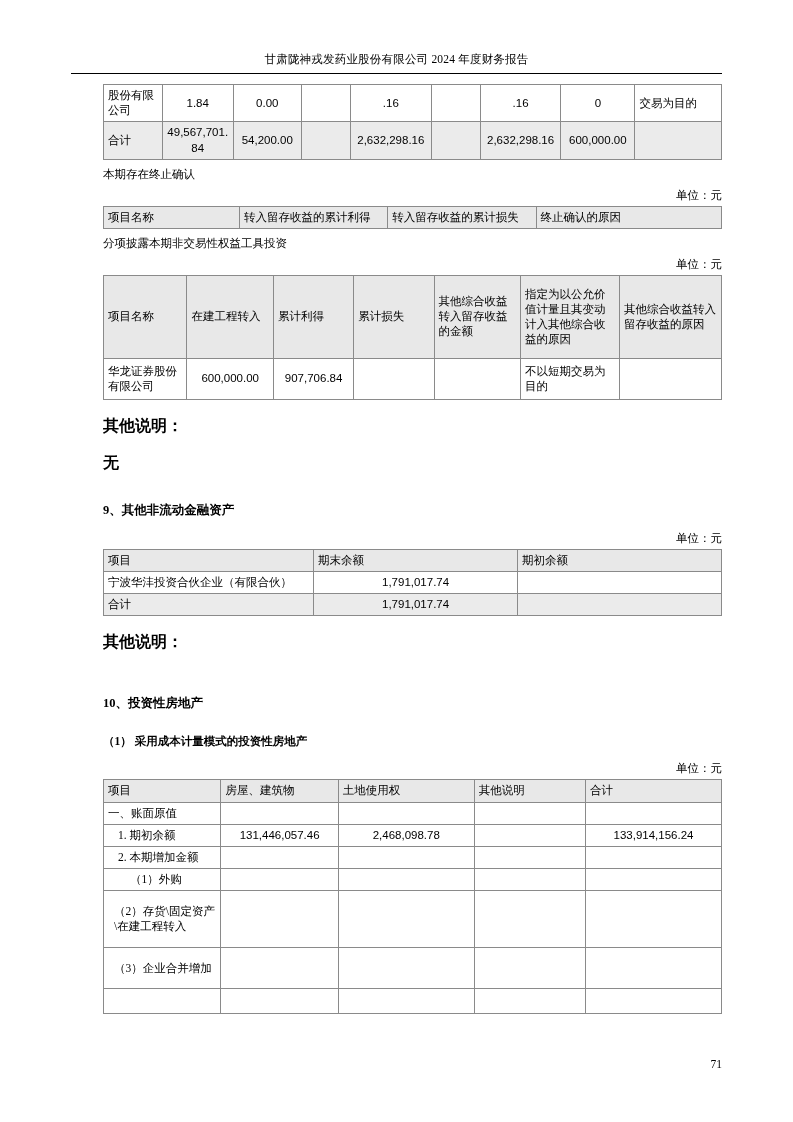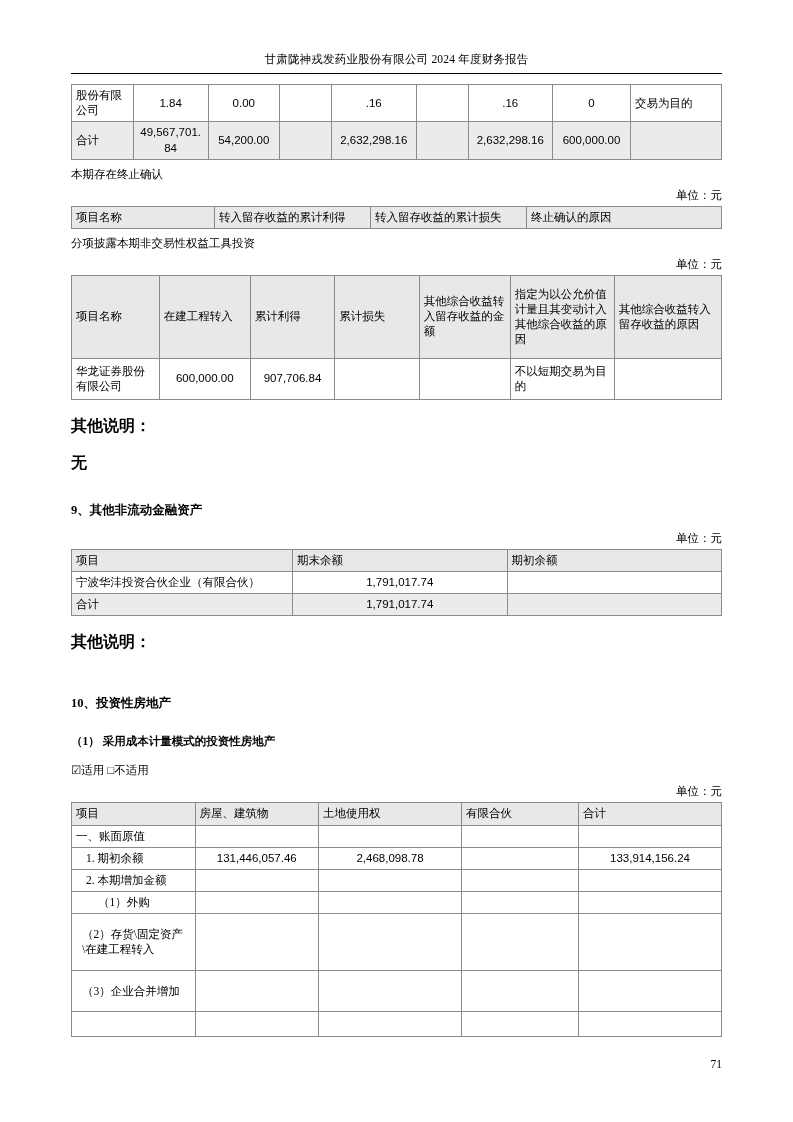--- a/index.html
+++ b/index.html
@@ -28,20 +28,21 @@
     font-family: "Liberation Serif", "DejaVu Serif", serif;
     letter-spacing: 0.2px;
   }
   .header-rule {
     margin-top: 6px;
     border-bottom: 1px solid #000;
     width: 100%;
   }
   .body {
     padding-top: 10px;
+    margin-left: 32px;
   }
   table {
     border-collapse: collapse;
     width: 100%;
     table-layout: fixed;
   }
   table td, table th {
     border: 1px solid #8a8a8a;
     font-size: 11.5px;
     padding: 3px 4px;
@@ -241,40 +242,37 @@
         </tr>
       </tbody>
     </table>
 
     <div class="para-gap">其他说明：</div>
 
     <div class="sec-title" style="margin-top:42px">10、投资性房地产</div>
 
     <div class="sub-title">（1） 采用成本计量模式的投资性房地产</div>
 
-    <div class="applicable">
-      <span class="box">☑适用 □不适用</span>
-    </div>
 
     <div class="unit">单位：元</div>
 
     <table>
       <colgroup>
         <col style="width:19%">
         <col style="width:19%">
         <col style="width:22%">
         <col style="width:18%">
         <col style="width:22%">
       </colgroup>
       <thead>
         <tr>
           <th>项目</th>
           <th>房屋、建筑物</th>
           <th>土地使用权</th>
-          <th>有限合伙</th>
+          <th>其他说明</th>
           <th>合计</th>
         </tr>
       </thead>
       <tbody>
         <tr>
           <td class="lft">一、账面原值</td>
           <td class="num"></td>
           <td class="num"></td>
           <td class="num"></td>
           <td class="num"></td>

